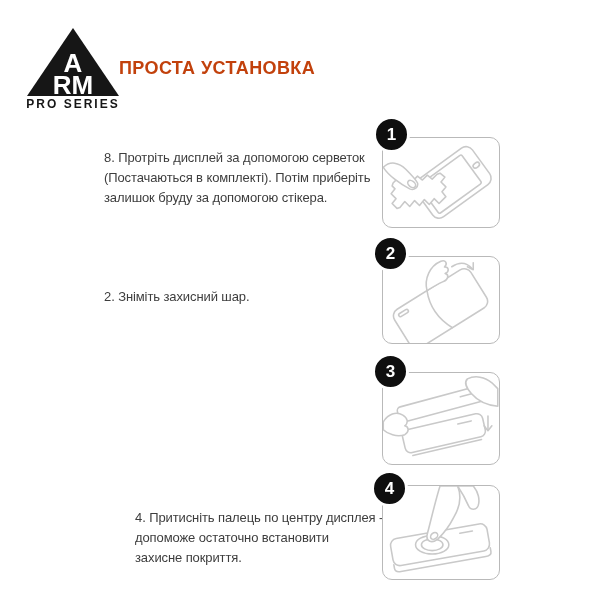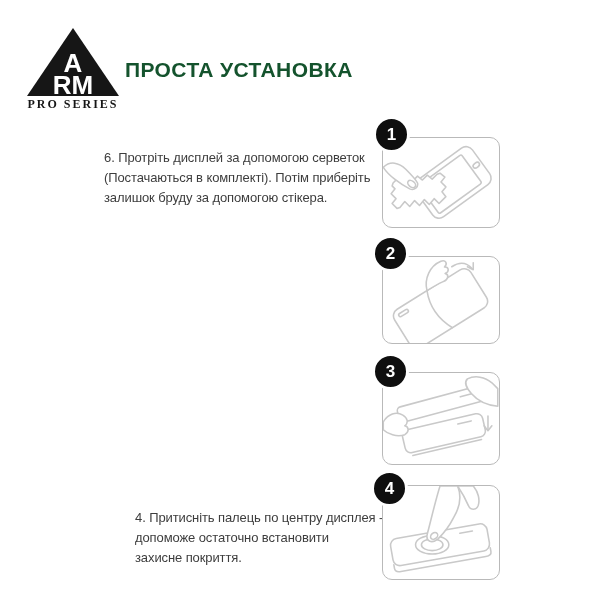--- a/index.html
+++ b/index.html
@@ -8,26 +8,25 @@
     position:relative;width:600px;height:600px;background:#ffffff;
     margin:0 auto;overflow:hidden;
   }
   
   .logo{position:absolute;left:25px;top:26px;width:96px;}
   .logo-tri{display:block;}
   .logo-series{
     position:absolute;left:0;top:71px;width:96px;text-align:center;
     font-size:12px;font-weight:bold;letter-spacing:2px;color:#161616;
     white-space:nowrap;
-    font-family:Liberation Serif, serif;
   }
   
   .page-title{
-    position:absolute;left:125px;top:58px;margin:0;
-    font-size:21px;font-weight:bold;letter-spacing:.4px;color:#14532d;
+    position:absolute;left:119px;top:58px;margin:0;
+    font-size:18px;font-weight:bold;letter-spacing:.4px;color:#c2410c;
     white-space:nowrap;
   }
   
   .step-text{
     position:absolute;left:104px;width:292px;
     font-size:13px;line-height:20px;letter-spacing:-0.1px;color:#3d3d3d;
     white-space:pre;
   }
   .step-text.s1{top:148px;}
   .step-text.s2{top:287px;}
@@ -68,23 +67,24 @@
     <svg class="logo-tri" width="96" height="72" viewBox="0 0 96 72">
       <polygon points="48,2 94,70 2,70" fill="#161616"></polygon>
       <text x="48" y="46" text-anchor="middle" font-size="26" font-weight="bold" fill="#ffffff" font-family="Liberation Sans, sans-serif">A</text>
       <text x="48" y="68" text-anchor="middle" font-size="26" font-weight="bold" fill="#ffffff" font-family="Liberation Sans, sans-serif">RM</text>
     </svg>
     <div class="logo-series">PRO SERIES</div>
   </div>
 
   <h1 class="page-title">ПРОСТА УСТАНОВКА</h1>
 
-  <div class="step-text s1">6. Протріть дисплей за допомогою серветок
+  <div class="step-text s1">8. Протріть дисплей за допомогою серветок
 (Постачаються в комплекті). Потім приберіть
 залишок бруду за допомогою стікера.</div>
+  <div class="step-text s2">2. Зніміть захисний шар.</div>
   <div class="step-text s4">4. Притисніть палець по центру дисплея - це
 допоможе остаточно встановити
 захисне покриття.</div>
 
   <div class="badge n1">
     <span>1</span>
   </div>
   <div class="badge n2">
     <span>2</span>
   </div>

